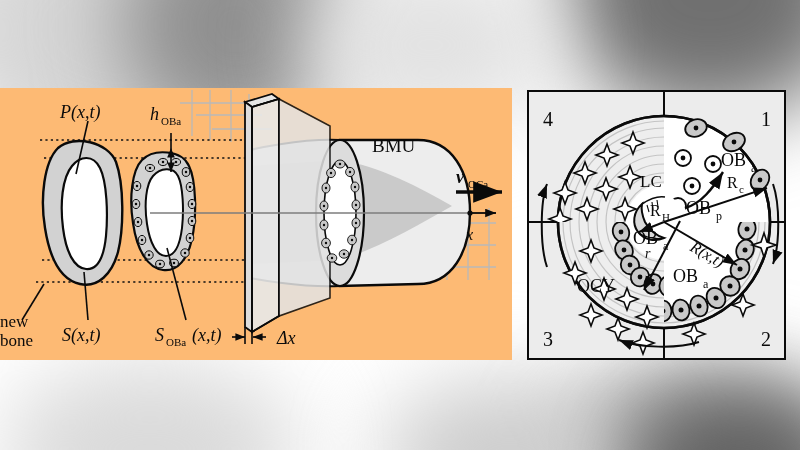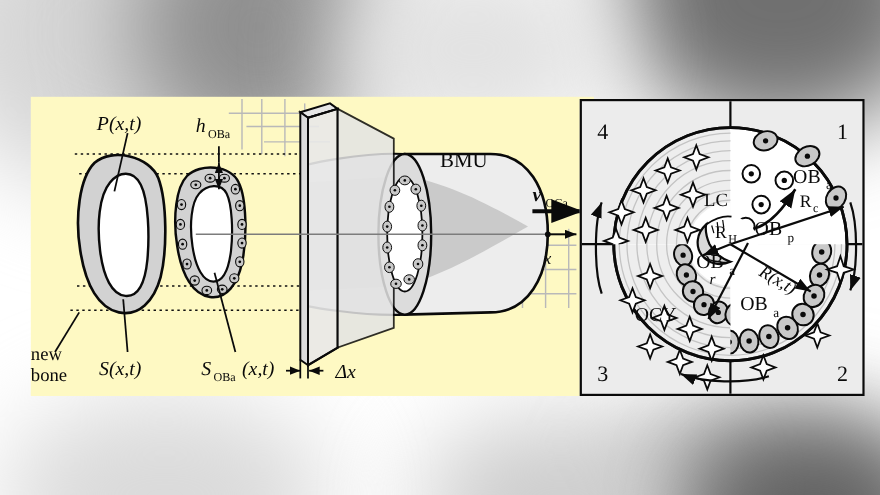--- a/index.html
+++ b/index.html
@@ -7,22 +7,21 @@
     width:800px;height:450px;overflow:hidden;position:relative;
     font-family:"Liberation Serif", serif;
     background:#ffffff;
   }
   
   #backdrop{position:absolute;inset:0;overflow:hidden;}
   #backdrop .blob{position:absolute;border-radius:50%;filter:blur(42px);}
   
   #panel-left{
     position:absolute;left:0;top:88px;width:512px;height:272px;
-    background:#fef9c3;
-    margin-left:28px;
+    background:#fdba74;
   }
   #panel-right{
     position:absolute;left:527px;top:90px;width:259px;height:270px;
     background:#ececec;border:2px solid #0a0a0a;box-sizing:border-box;
   }
   svg{display:block;overflow:visible;}
   .lbl{font-family:"Liberation Serif", serif;fill:#0a0a0a;}
   .it{font-style:italic;}
   .bd{font-weight:bold;}
 </style>

